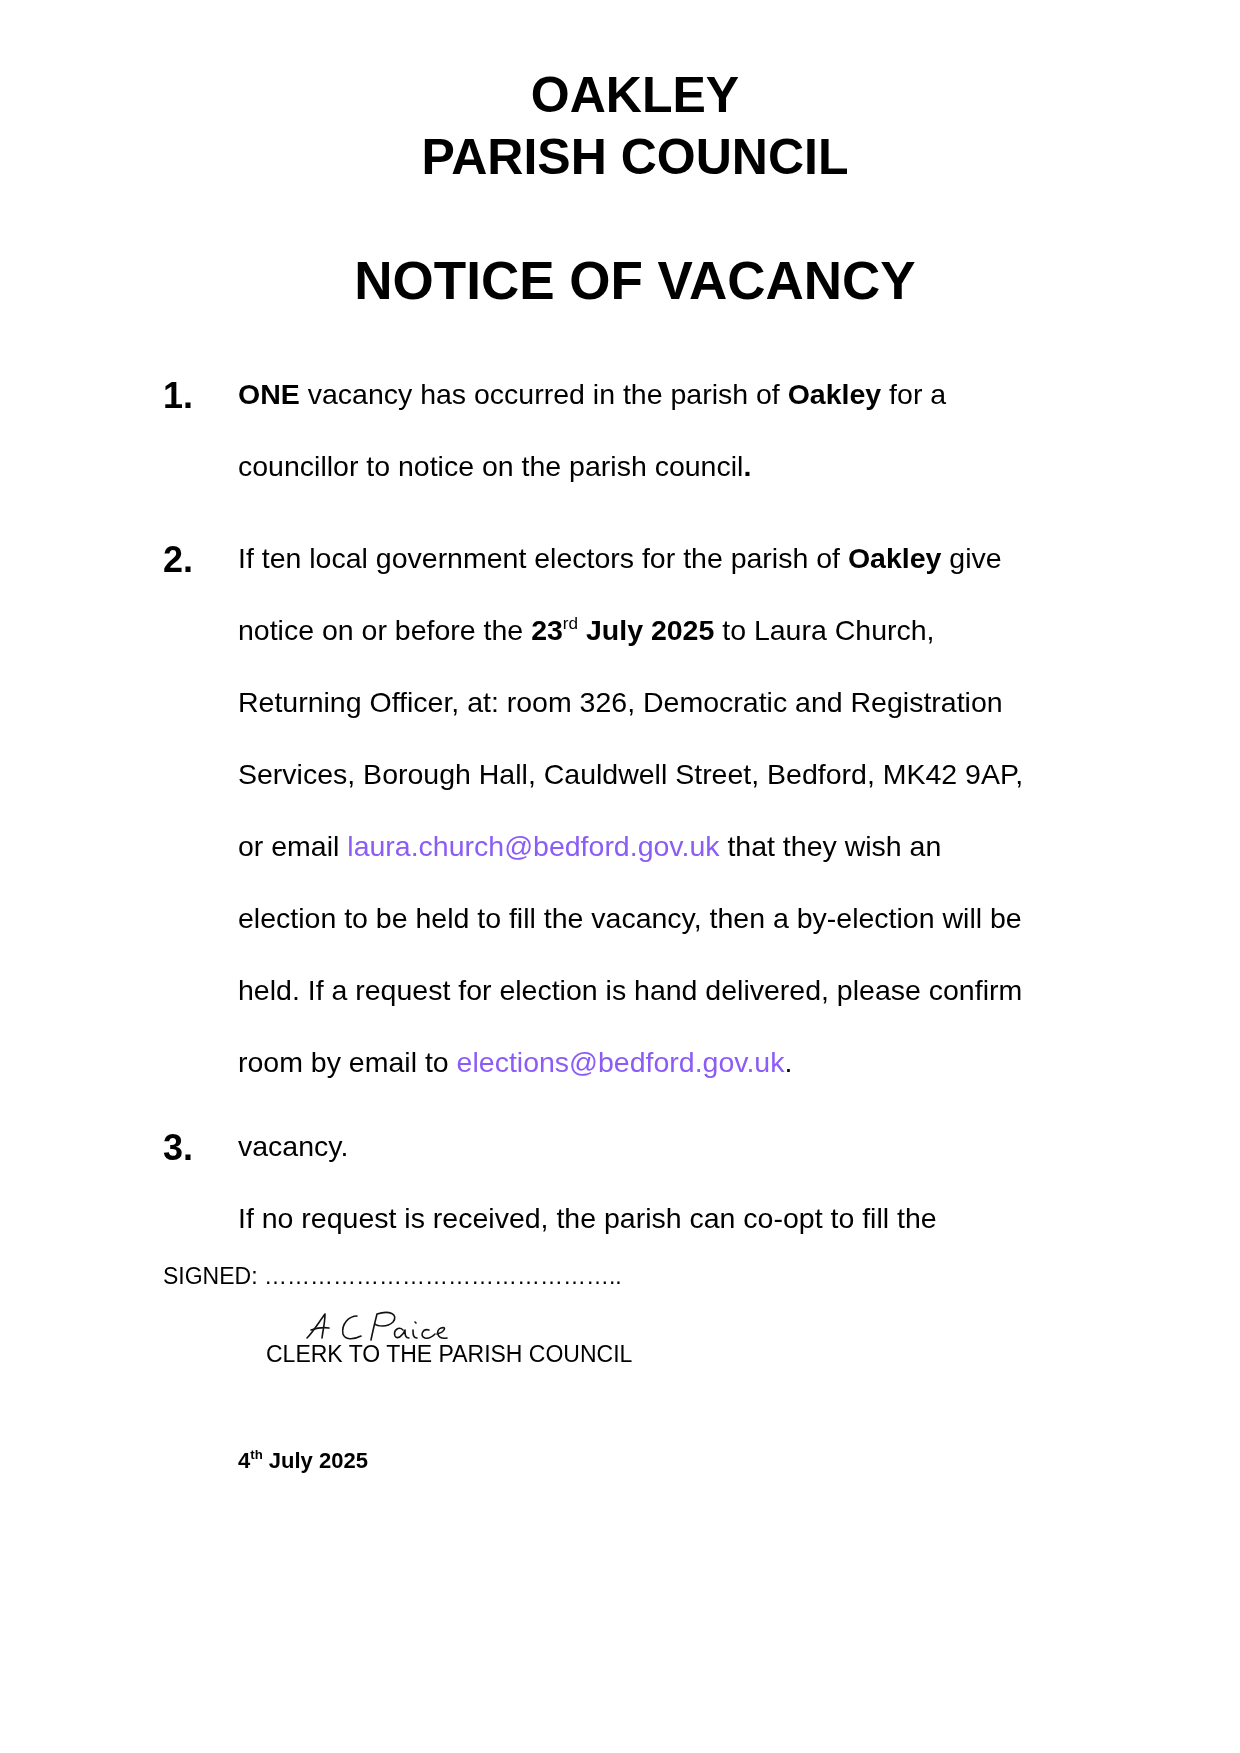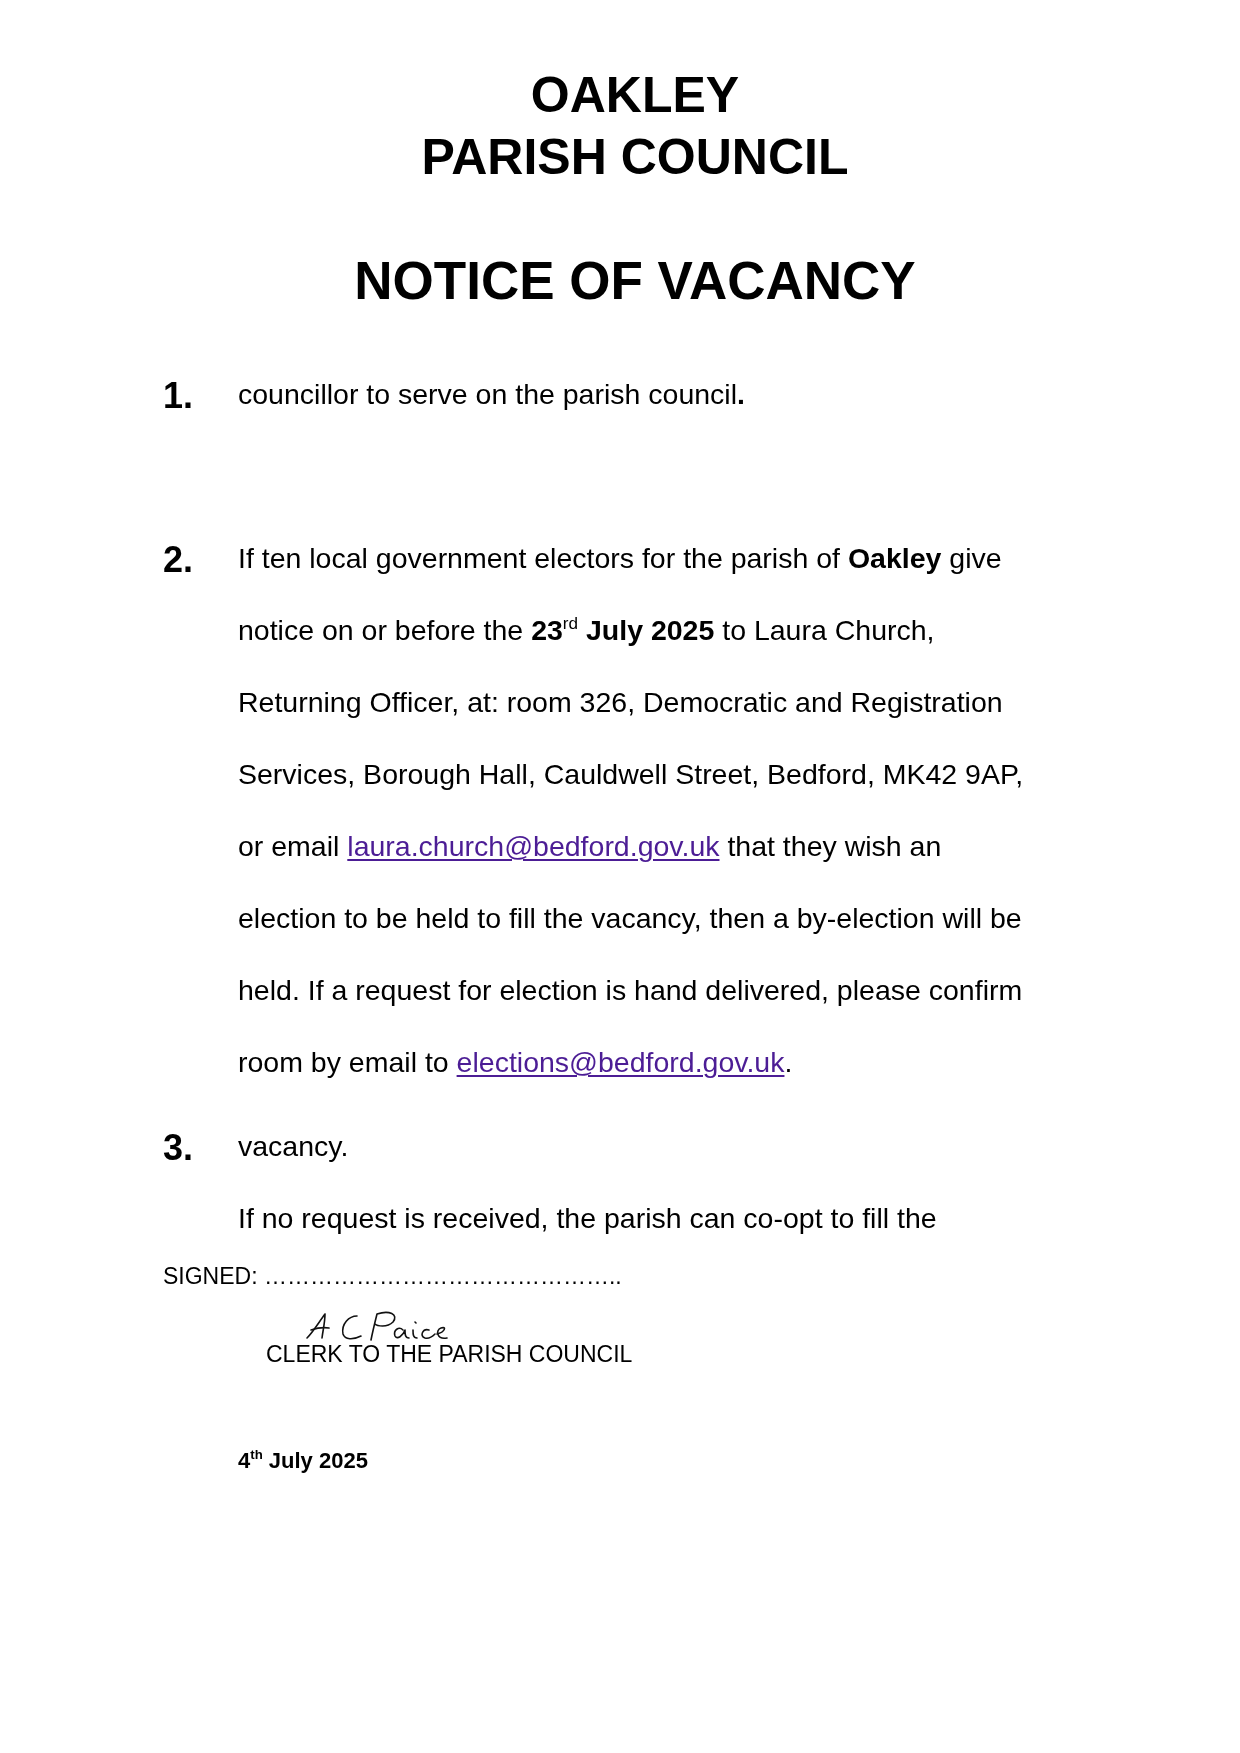--- a/index.html
+++ b/index.html
@@ -52,22 +52,21 @@
       position: absolute;
       left: 238px;
       width: 900px;
       font-size: 28.5px;
       line-height: 72px;
     }
     .para .ln { display: block; white-space: nowrap; height: 72px; }
     b { font-weight: bold; }
     sup { font-size: 60%; line-height: 0; vertical-align: 0.65em; }
     a.link {
-      color: #4c1d95;
-      text-decoration: underline;
+      color: #8b5cf6;
       text-underline-offset: 3px;
       text-decoration-thickness: 2px;
     }
 
     .signed {
       position: absolute;
       left: 163px;
       top: 1261px;
       font-size: 23px;
       line-height: 30px;
@@ -112,21 +111,22 @@
 
 <div class="page">
 
   <div class="title l1">OAKLEY</div>
   <div class="title l2">PARISH COUNCIL</div>
   <div class="title l3">NOTICE OF VACANCY</div>
 
   <div class="item" style="top:372px;">
     <div class="num" style="top:4px;">1.</div>
     <div class="para" style="top:-14px;">
-        <span class="ln"><span>councillor to serve on the parish council</span><b>.</b></span>
+        <span class="ln"><b>ONE</b><span> vacancy has occurred in the parish of </span><b>Oakley</b><span> for a</span></span>
+        <span class="ln"><span>councillor to notice on the parish council</span><b>.</b></span>
       </div>
   </div>
 
   <div class="item" style="top:536px;">
     <div class="num" style="top:4px;">2.</div>
     <div class="para" style="top:-14px;">
         <span class="ln"><span>If ten local government electors for the parish of </span><b>Oakley</b><span> give</span></span>
         <span class="ln"><span>notice on or before the </span><b>23</b><sup style="font-weight: normal;">rd</sup><b> July 2025</b><span> to Laura Church,</span></span>
         <span class="ln"><span>Returning Officer, at: room 326, Democratic and Registration</span></span>
         <span class="ln"><span>Services, Borough Hall, Cauldwell Street, Bedford, MK42 9AP,</span></span>

